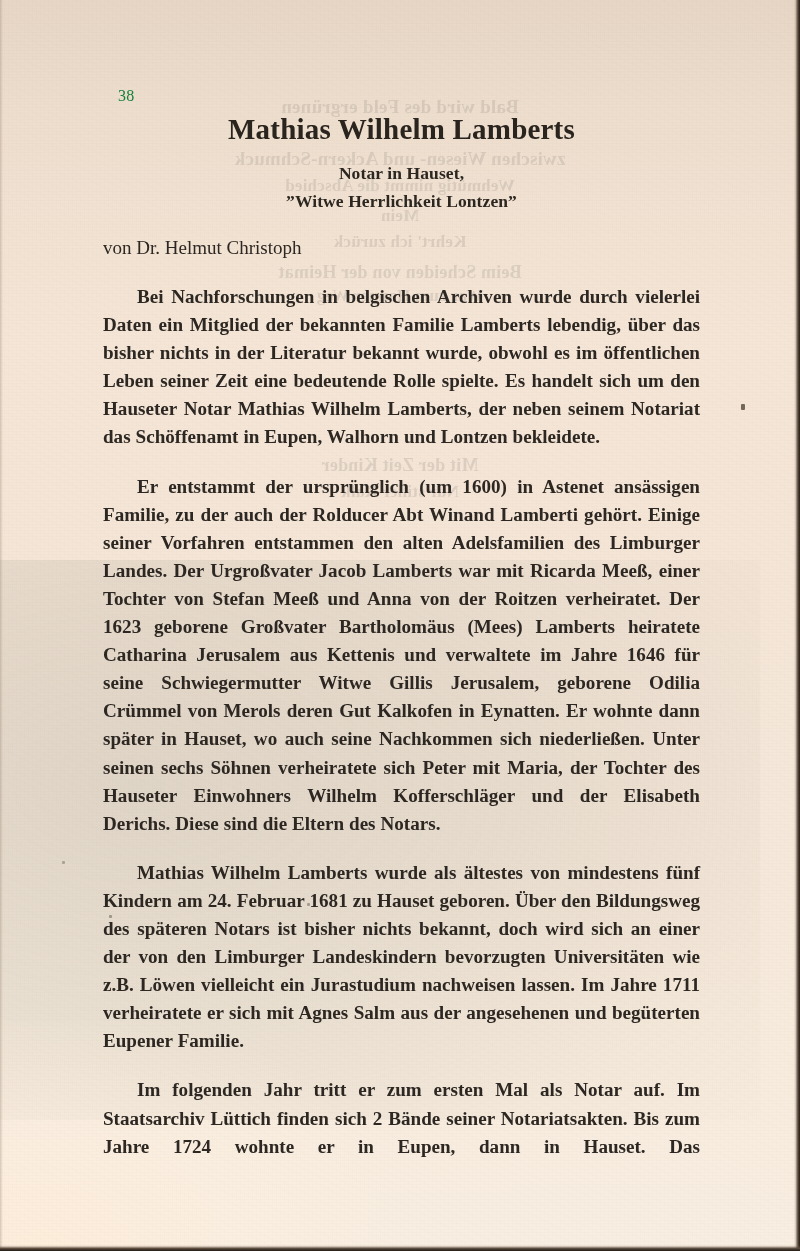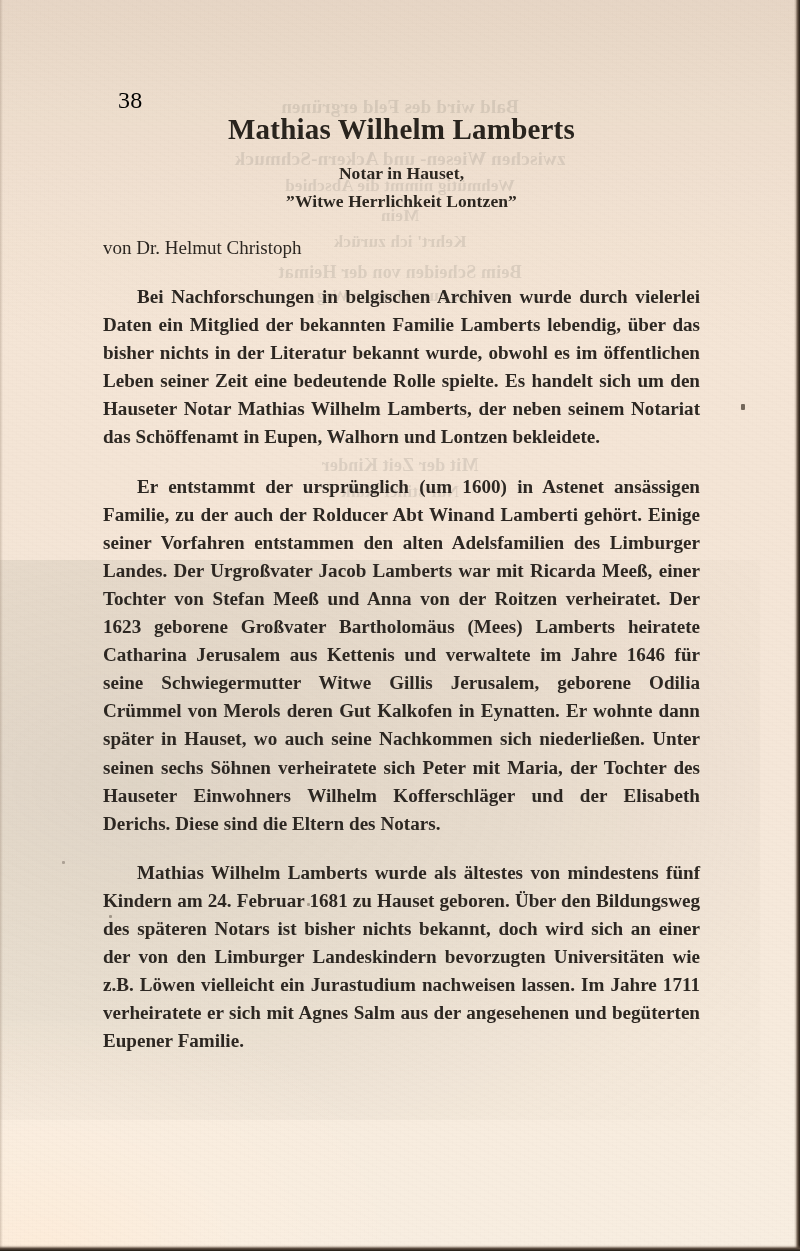--- a/index.html
+++ b/index.html
@@ -121,23 +121,23 @@
   .bleed-6 { top: 262px; font-size: 18px; }
   .bleed-7 { top: 286px; font-size: 17px; }
   .bleed-8 { top: 455px; font-size: 18px; }
   .bleed-9 { top: 482px; font-size: 17px; }
 
   
   .folio {
     position: absolute;
     left: 118px;
     top: 88px;
-    font-size: 24px;
+    font-size: 16px;
     line-height: 1;
-    color: #000000;
+    color: #15803d;
     letter-spacing: .3px;
     font-family: Liberation Serif, serif;
   }
 
   .content {
     position: absolute;
     left: 103px;
     top: 0;
     width: 597px;
   }
@@ -255,20 +255,21 @@
     <div class="byline">von Dr. Helmut Christoph</div>
 
     <div class="body-block">
 
       <p class="para"><span class="ind"></span><span>Bei Nachforschungen in belgischen Archiven wurde durch vielerlei Daten ein Mitglied der bekannten Familie Lamberts lebendig, über das bisher nichts in der Literatur bekannt wurde, obwohl es im öffentlichen Leben seiner Zeit eine bedeutende Rolle spielte. Es handelt sich um den Hauseter Notar Mathias Wilhelm Lamberts, der neben seinem Notariat das Schöffenamt in Eupen, Walhorn und Lontzen bekleidete.</span></p>
 
       <p class="para"><span class="ind"></span><span>Er entstammt der ursprünglich (um 1600) in Astenet ansässigen Familie, zu der auch der Rolducer Abt Winand Lamberti gehört. Einige seiner Vorfahren entstammen den alten Adelsfamilien des Limburger Landes. Der Urgroßvater Jacob Lamberts war mit Ricarda Meeß, einer Tochter von Stefan Meeß und Anna von der Roitzen verheiratet. Der 1623 geborene Großvater Bartholomäus (Mees) Lamberts heiratete Catharina Jerusalem aus Kettenis und verwaltete im Jahre 1646 für seine Schwiegermutter Witwe Gillis Jerusalem, geborene Odilia Crümmel von Merols deren Gut Kalkofen in Eynatten. Er wohnte dann später in Hauset, wo auch seine Nachkommen sich niederließen. Unter seinen sechs Söhnen verheiratete sich Peter mit Maria, der Tochter des Hauseter Einwohners Wilhelm Kofferschläger und der Elisabeth Derichs. Diese sind die Eltern des Notars.</span></p>
 
       <p class="para"><span class="ind"></span><span>Mathias Wilhelm Lamberts wurde als ältestes von mindestens fünf Kindern am 24. Februar 1681 zu Hauset geboren. Über den Bildungsweg des späteren Notars ist bisher nichts bekannt, doch wird sich an einer der von den Limburger Landeskindern bevorzugten Universitäten wie z.B. Löwen vielleicht ein Jurastudium nachweisen lassen. Im Jahre 1711 verheiratete er sich mit Agnes Salm aus der angesehenen und begüterten Eupener Familie.</span></p>
 
+      <p class="para full-just"><span class="ind"></span><span>Im folgenden Jahr tritt er zum ersten Mal als Notar auf. Im Staatsarchiv Lüttich finden sich 2 Bände seiner Notariatsakten. Bis zum Jahre 1724 wohnte er in Eupen, dann in Hauset. Das</span></p>
 
     </div>
   </div>
 
   <div class="speck speck-a"></div>
   <div class="speck speck-b"></div>
   <div class="speck speck-c"></div>
   <div class="speck speck-d"></div>
 
   <div class="paper-grain"></div>

